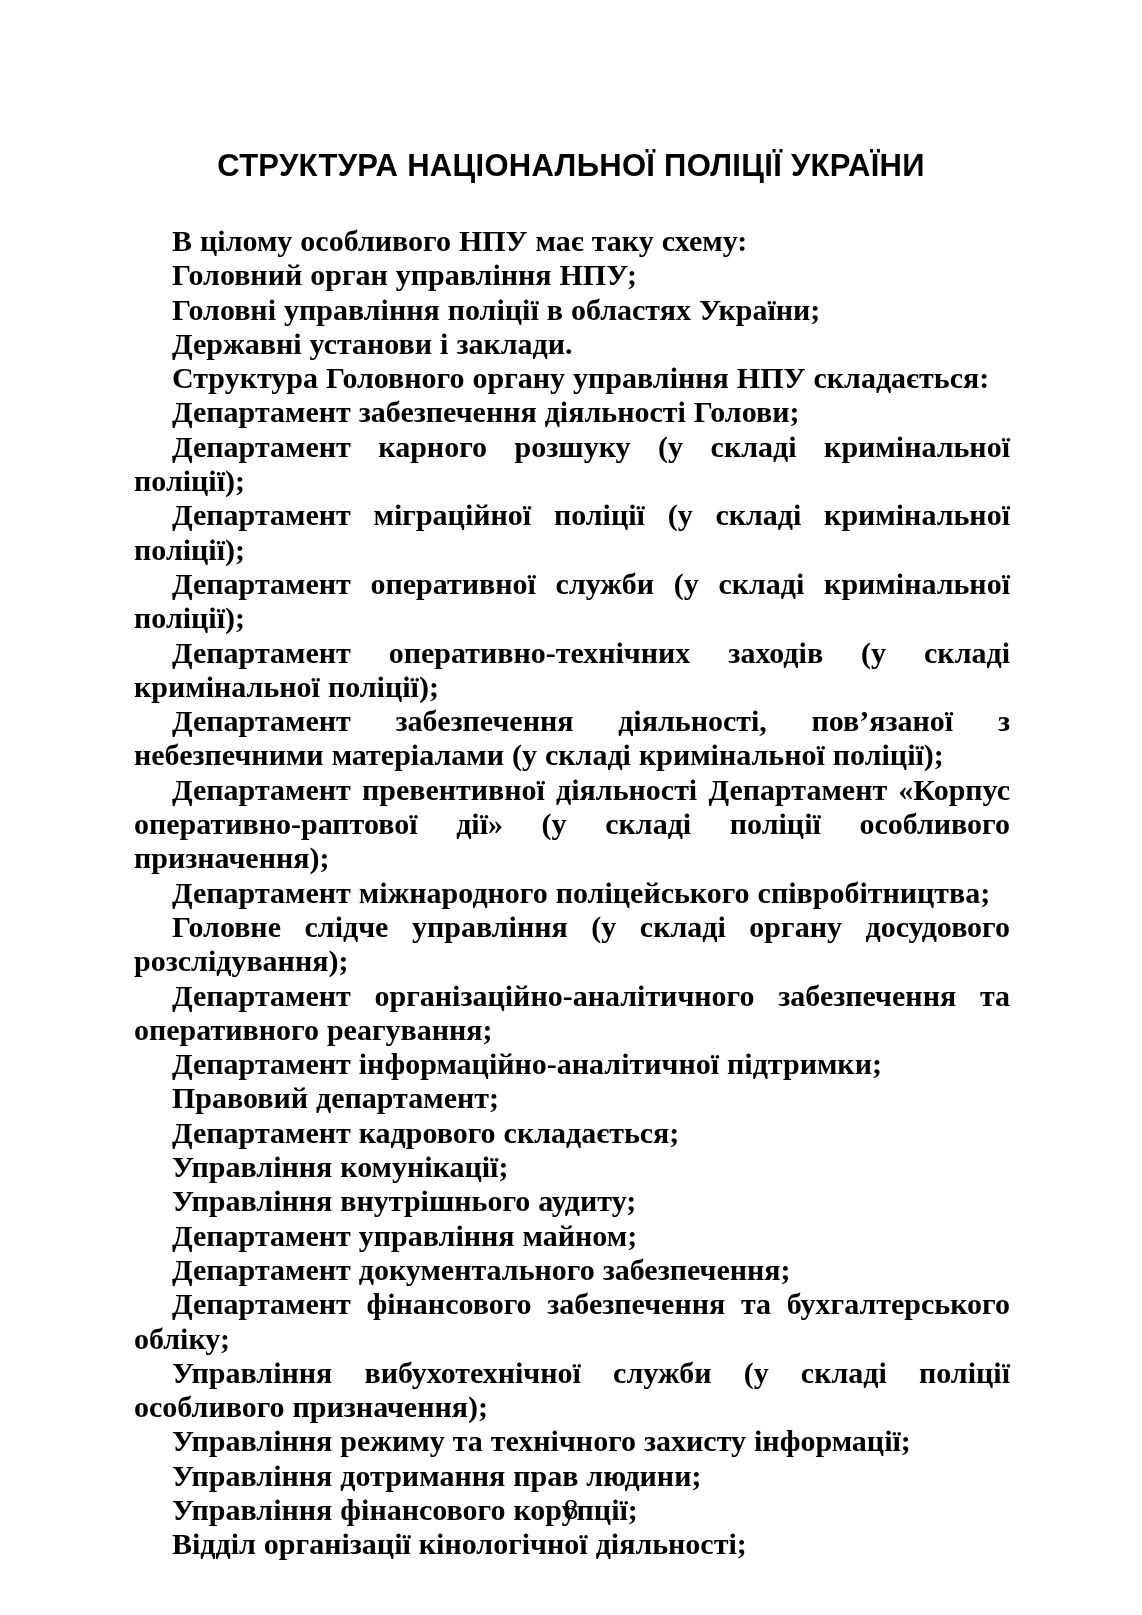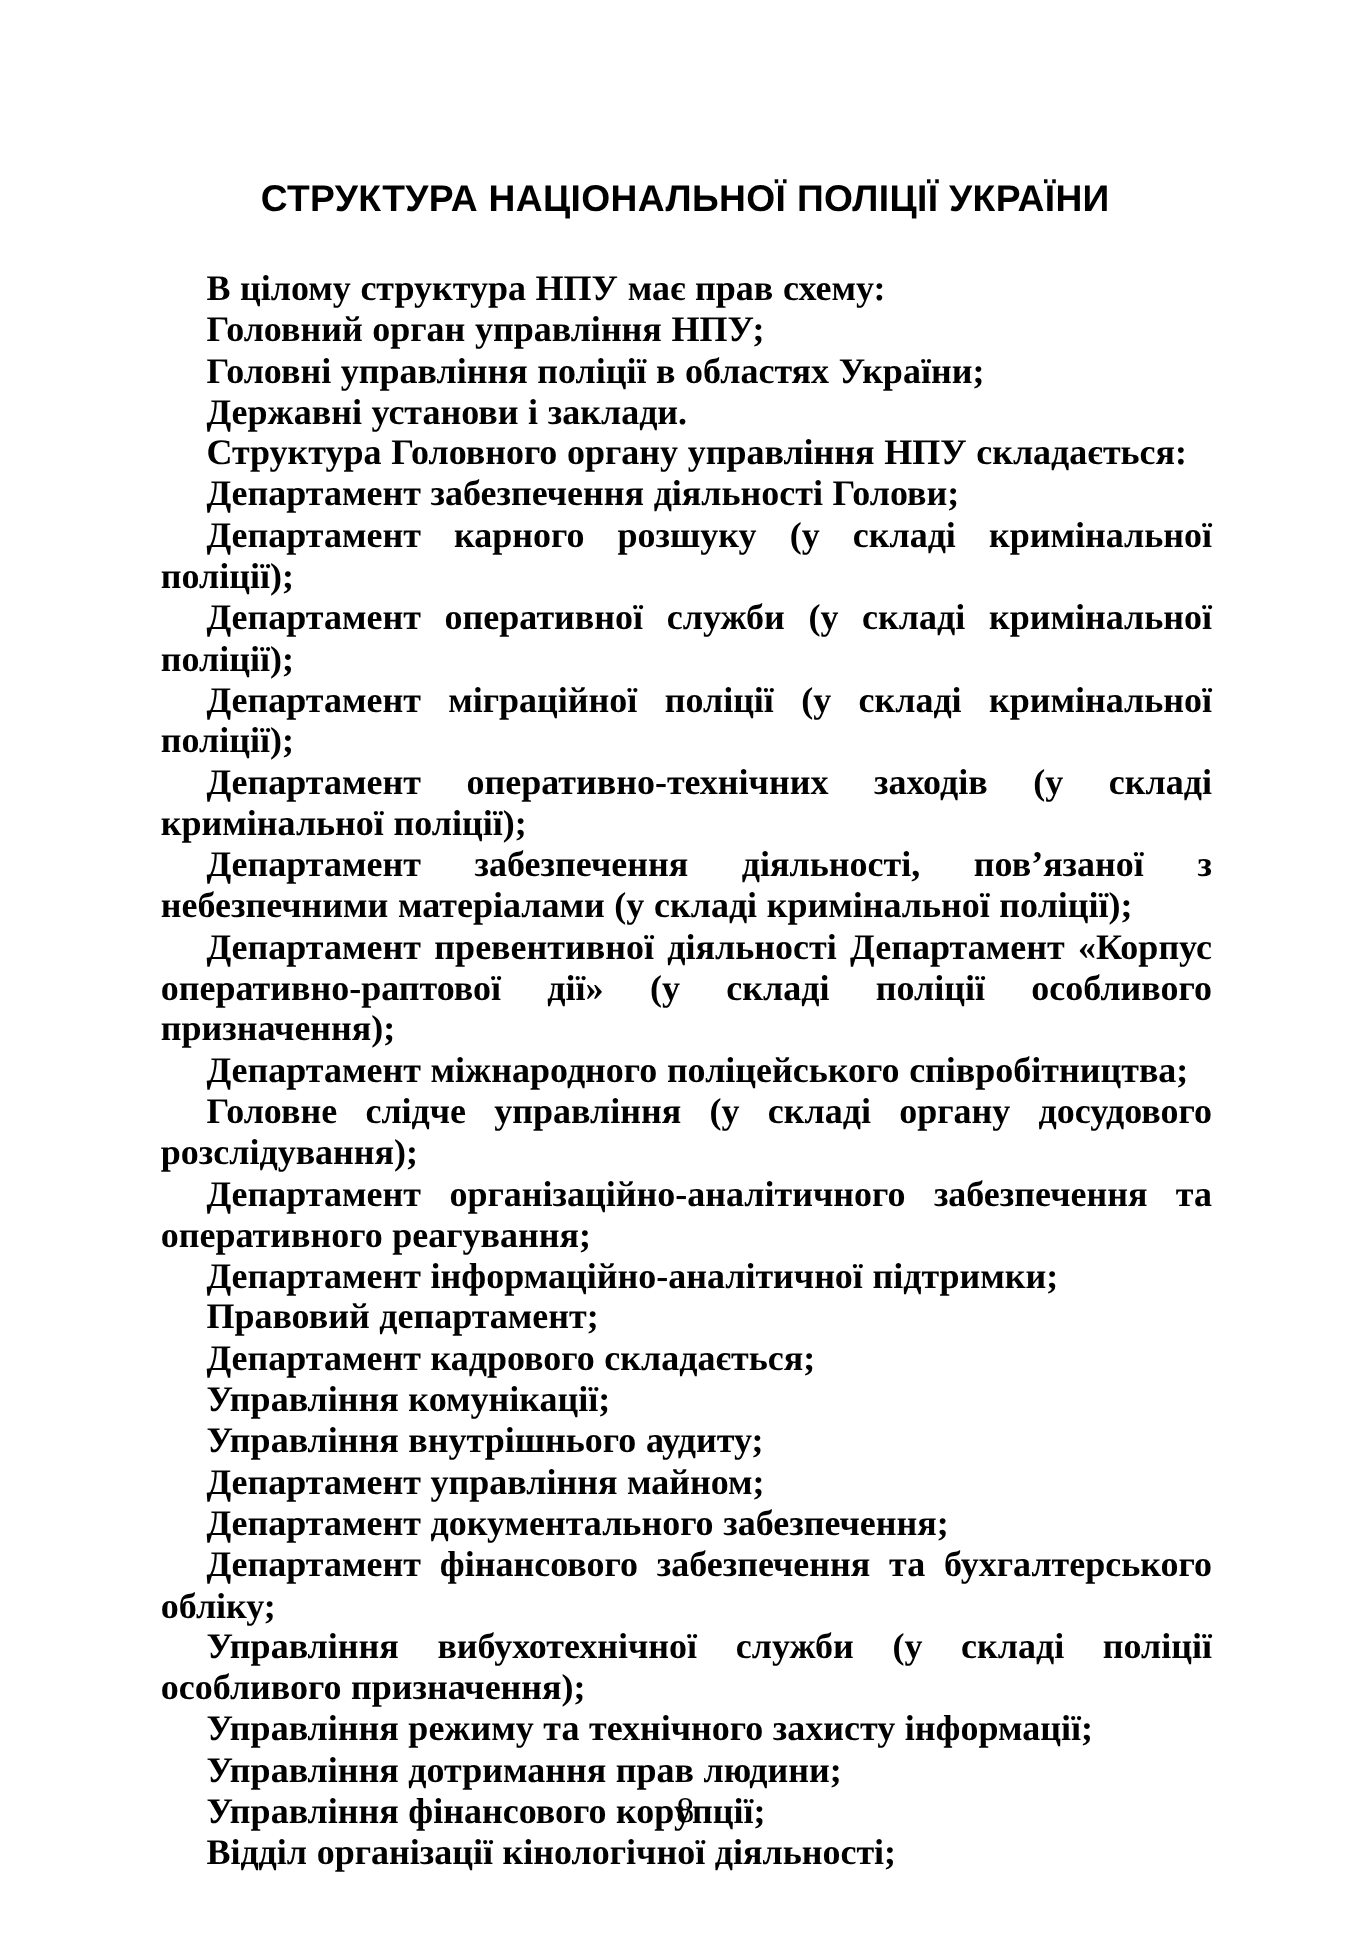--- a/index.html
+++ b/index.html
@@ -51,29 +51,29 @@
     font-family: "Liberation Serif", serif;
   }
 </style>
 </head>
 <body>
 
 <main class="page">
   <h1 class="doc-title">СТРУКТУРА НАЦІОНАЛЬНОЇ ПОЛІЦІЇ УКРАЇНИ</h1>
 
   <section class="content">
-      <p class="para"><span class="seg">В цілому </span><span class="seg bold">структура НПУ</span><span class="seg"> має прав схему:</span></p>
+      <p class="para"><span class="seg">В цілому </span><span class="seg bold">особливого НПУ</span><span class="seg"> має таку схему:</span></p>
       <p class="para"><span class="seg">Головний орган управління НПУ;</span></p>
       <p class="para"><span class="seg">Головні управління поліції в областях України;</span></p>
       <p class="para"><span class="seg">Державні установи і заклади.</span></p>
       <p class="para"><span class="seg bold">Структура Головного органу управління</span><span class="seg"> НПУ складається:</span></p>
       <p class="para"><span class="seg">Департамент забезпечення діяльності Голови;</span></p>
       <p class="para"><span class="seg">Департамент карного розшуку (у складі кримінальної поліції);</span></p>
+      <p class="para"><span class="seg">Департамент міграційної поліції (у складі кримінальної поліції);</span></p>
       <p class="para"><span class="seg">Департамент оперативної служби (у складі кримінальної поліції);</span></p>
-      <p class="para"><span class="seg">Департамент міграційної поліції (у складі кримінальної поліції);</span></p>
       <p class="para"><span class="seg">Департамент оперативно-технічних заходів (у складі кримінальної поліції);</span></p>
       <p class="para"><span class="seg">Департамент забезпечення діяльності, пов’язаної з небезпечними матеріалами (у складі кримінальної поліції);</span></p>
       <p class="para"><span class="seg">Департамент превентивної діяльності Департамент «Корпус оперативно-раптової дії» (у складі поліції особливого призначення);</span></p>
       <p class="para"><span class="seg">Департамент міжнародного поліцейського співробітництва;</span></p>
       <p class="para"><span class="seg">Головне слідче управління (у складі органу досудового розслідування);</span></p>
       <p class="para"><span class="seg">Департамент організаційно-аналітичного забезпечення та оперативного реагування;</span></p>
       <p class="para"><span class="seg">Департамент інформаційно-аналітичної підтримки;</span></p>
       <p class="para"><span class="seg">Правовий департамент;</span></p>
       <p class="para"><span class="seg">Департамент кадрового складається;</span></p>
       <p class="para"><span class="seg">Управління комунікації;</span></p>

